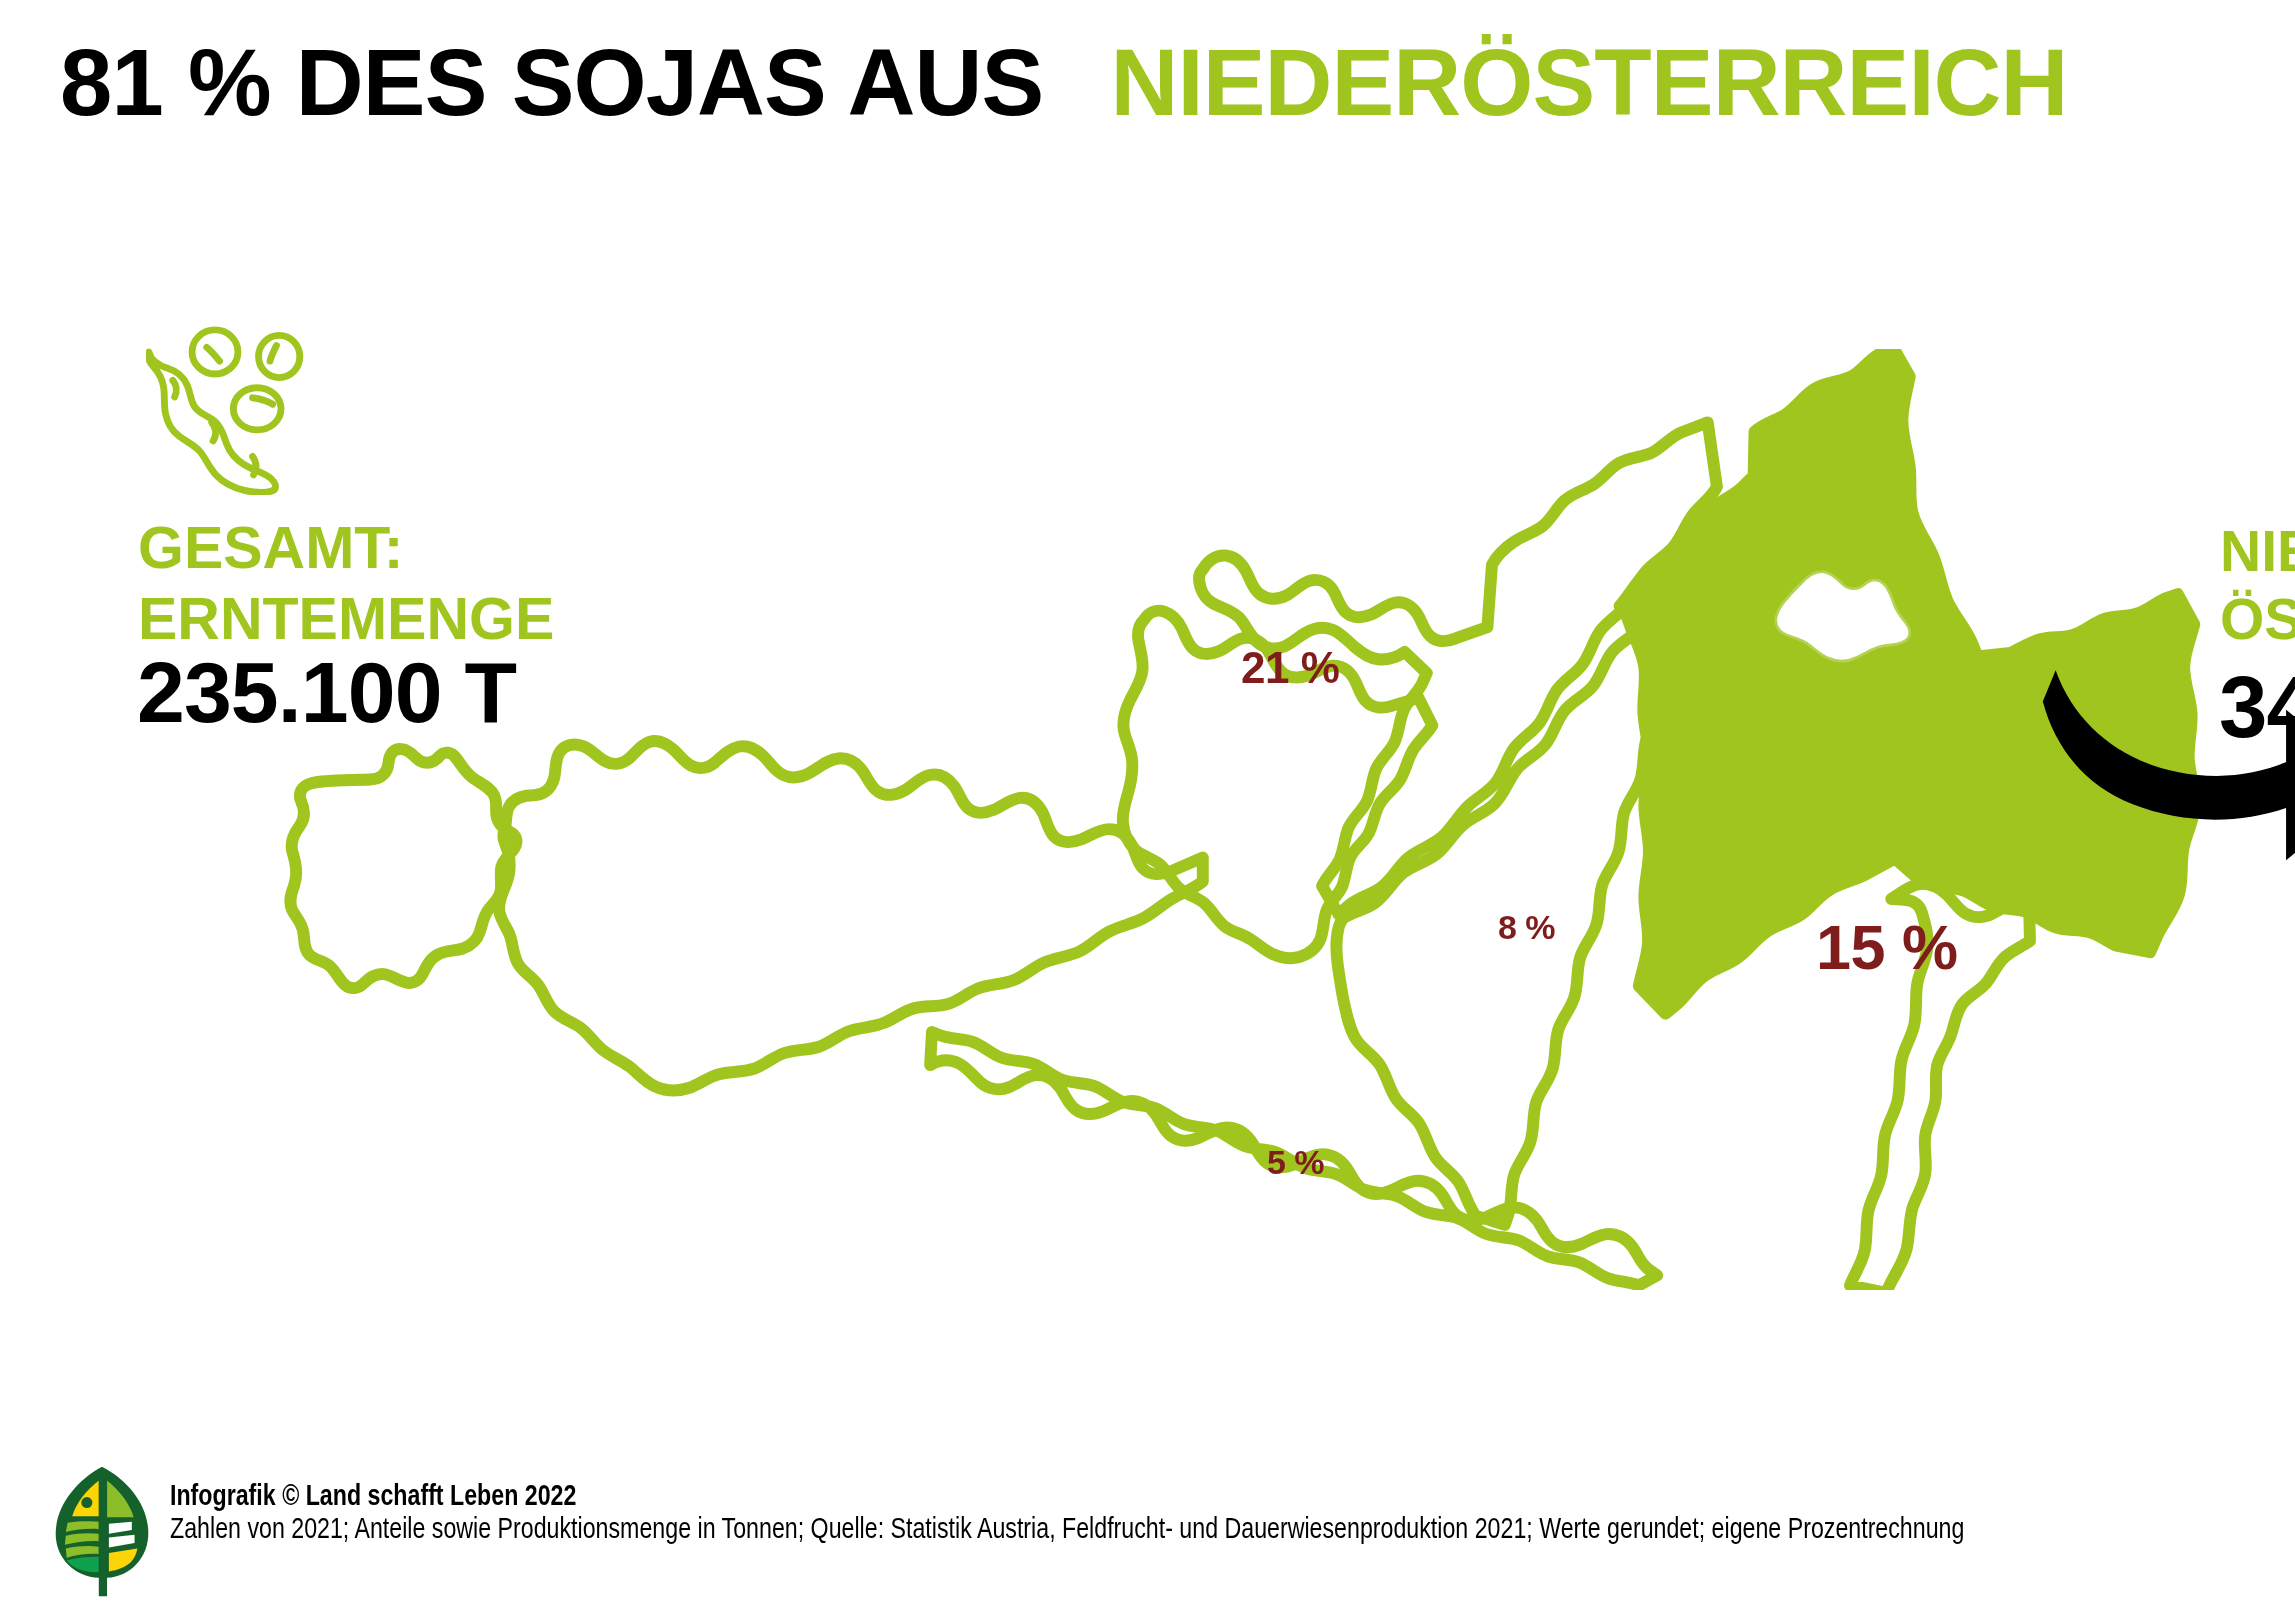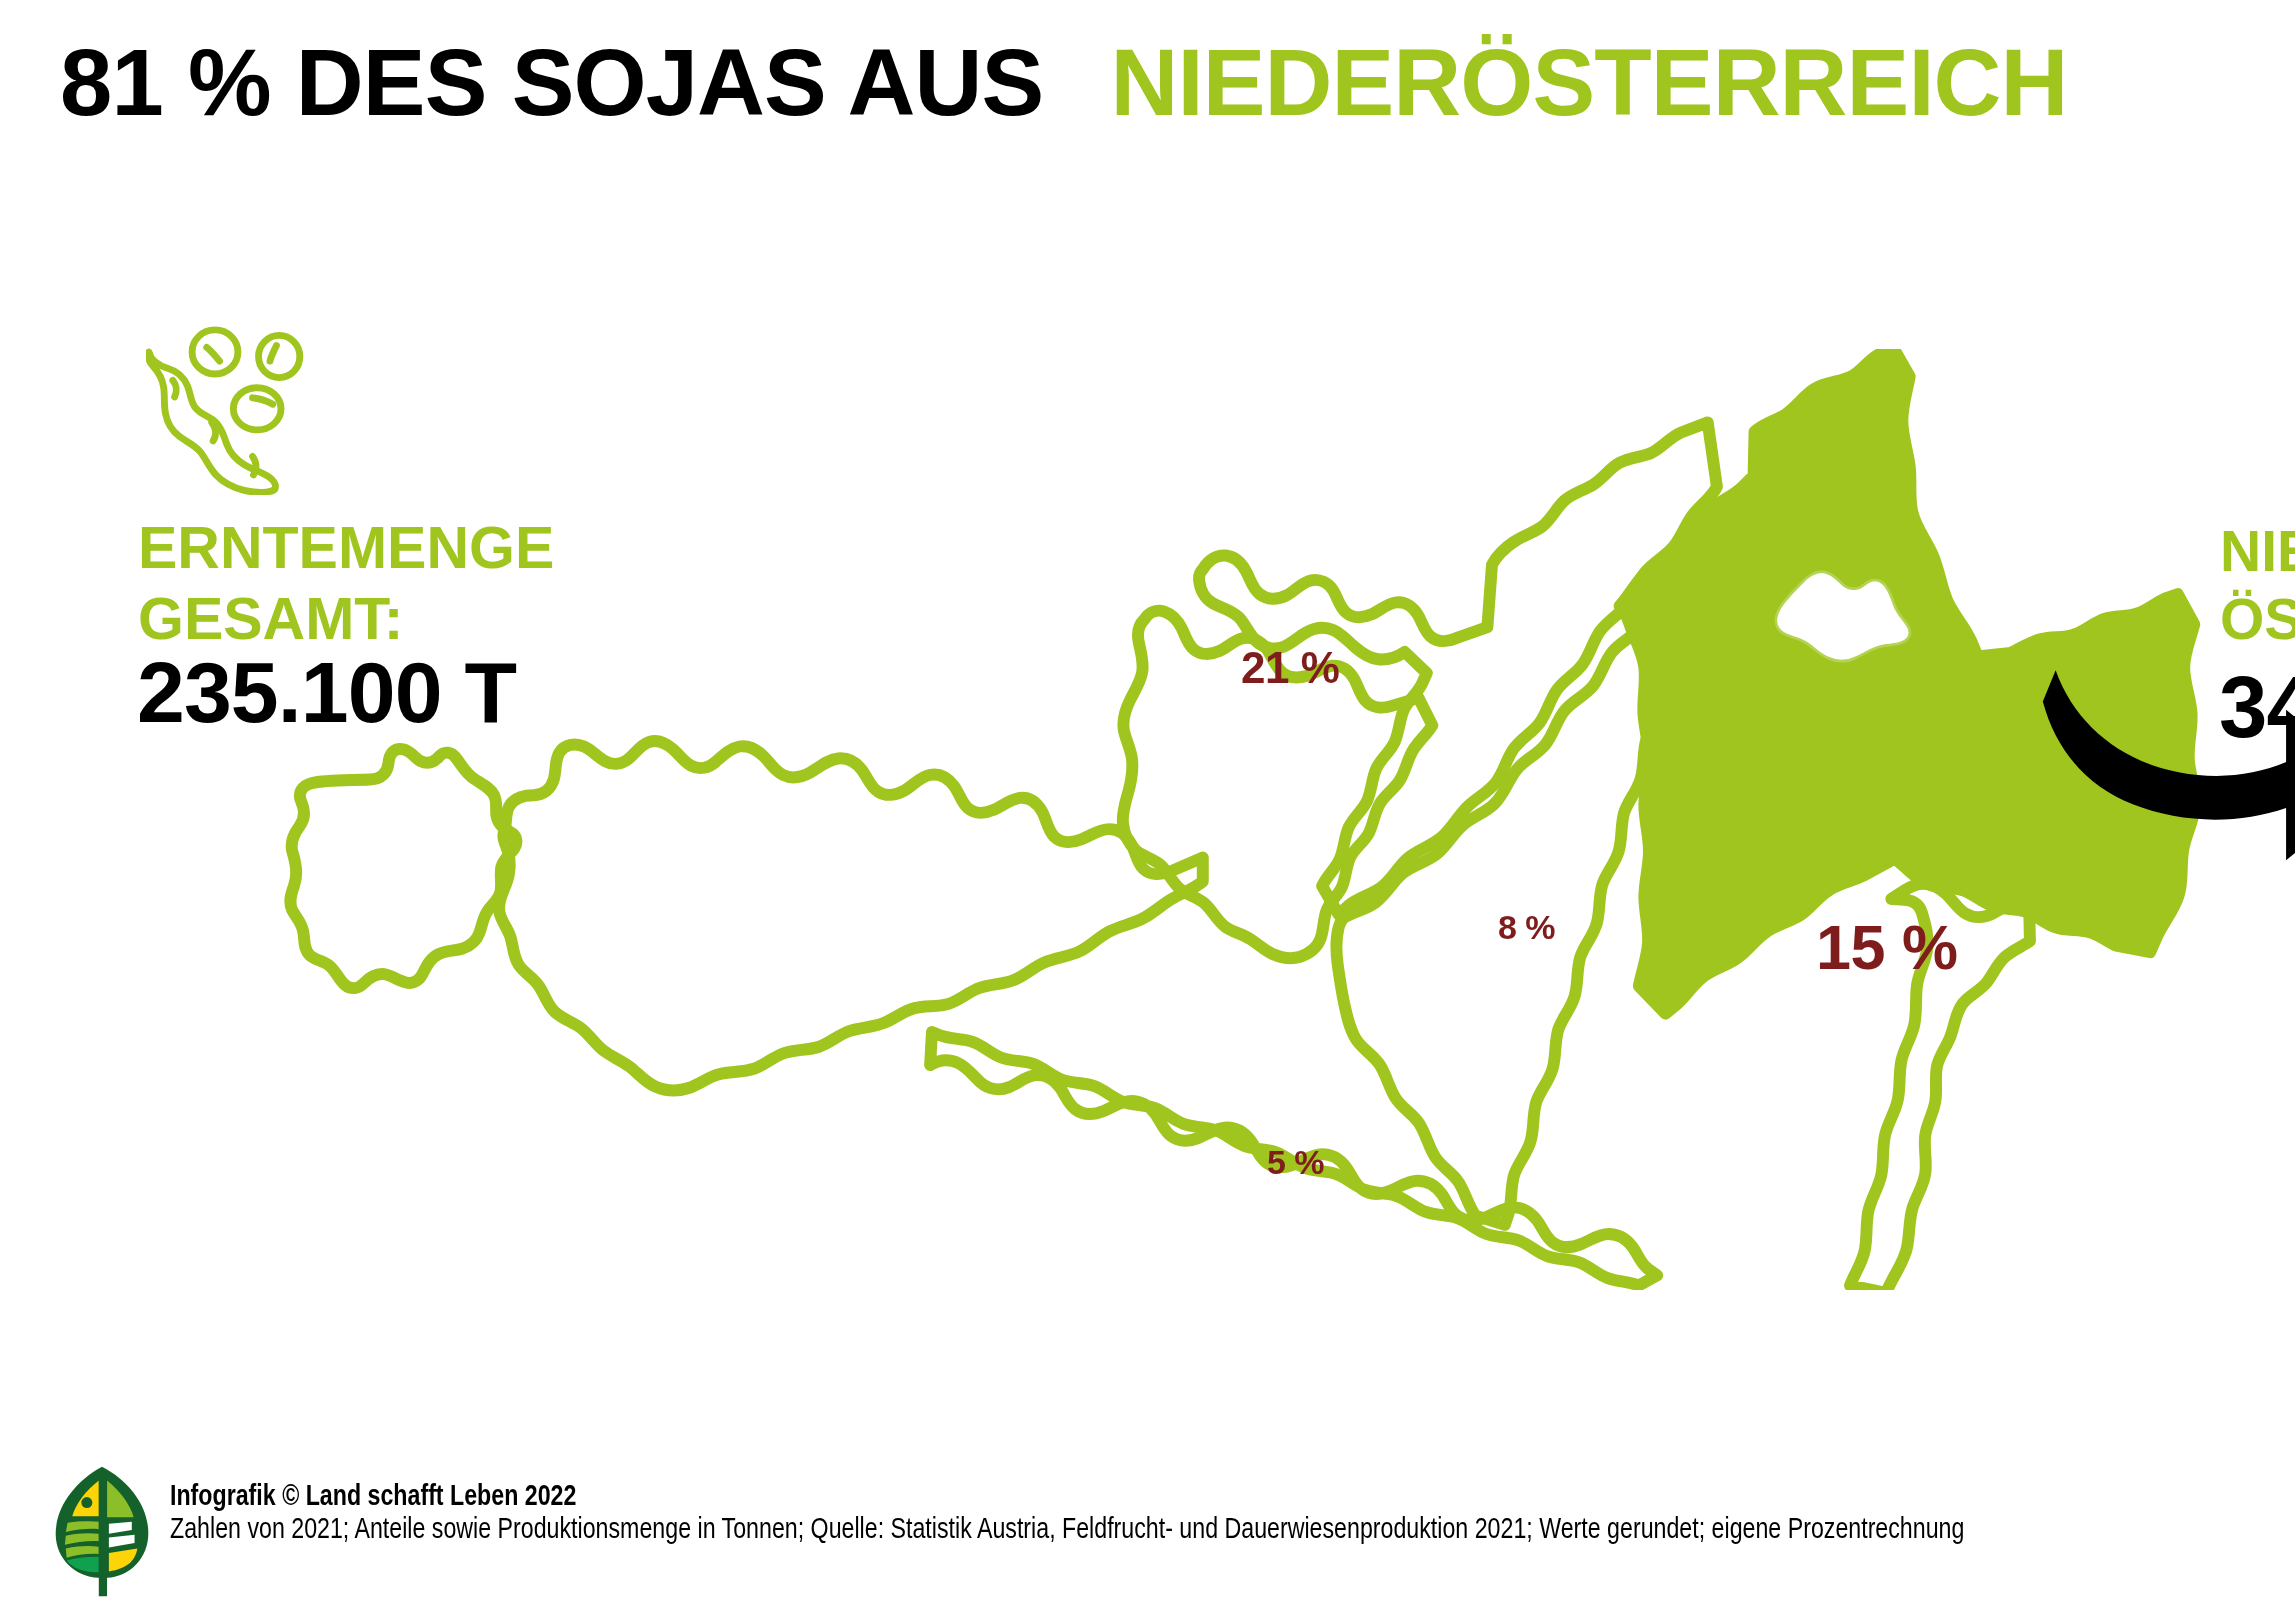--- a/index.html
+++ b/index.html
@@ -189,22 +189,22 @@
         <ellipse cx="290" cy="108" rx="45" ry="46"></ellipse>
         <path d="M284 84 C278 96 272 108 270 118"></path>
 
         <ellipse cx="242" cy="222" rx="52" ry="46"></ellipse>
         <path d="M232 198 C248 200 266 206 276 212"></path>
       </g>
     </svg>
   </div>
 
   <div id="left-label">
+    <div>GESAMT:</div>
     <div>ERNTEMENGE</div>
-    <div>GESAMT:</div>
   </div>
   <div id="left-value">235.100 T</div>
 
   <div id="map-wrap">
     <svg id="map-svg" viewBox="0 0 4500 2050" xmlns="http://www.w3.org/2000/svg">
       <g fill="none" stroke="#9FC51E" stroke-width="26" stroke-linejoin="round" stroke-linecap="round">
 
         <path d="M78 1100 C70 1078 80 1056 92 1040 C104 1024 104 1004 96 986
                C88 968 96 952 118 946 C150 938 196 940 246 938 C272 937 284 922 286 902
                C288 880 300 868 318 872 C336 876 344 892 356 898 C372 906 386 900 396 888

